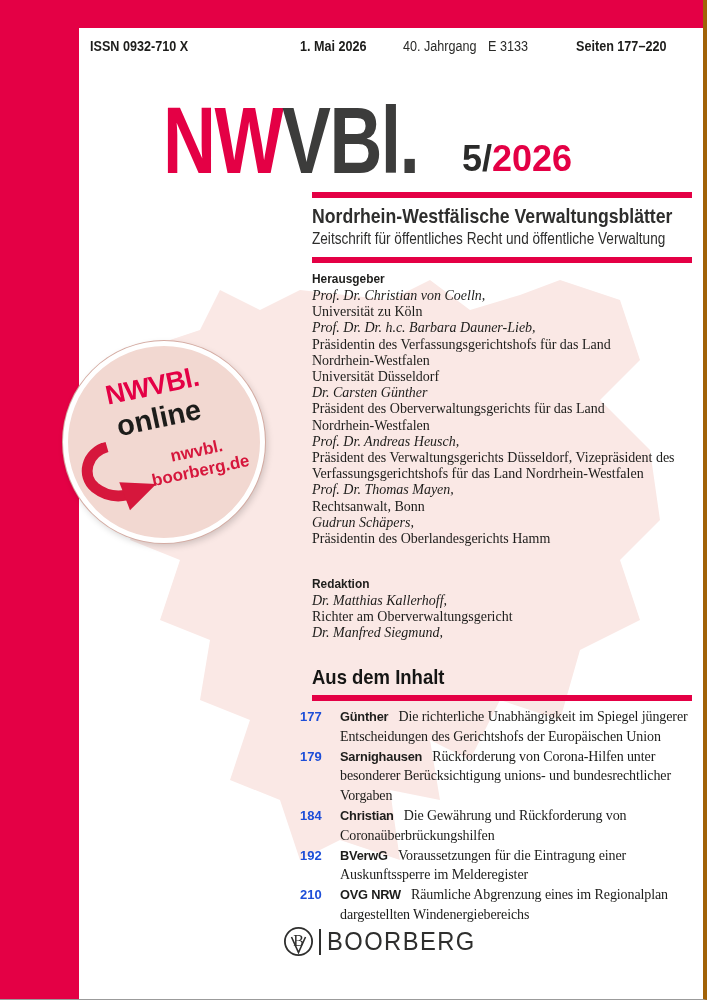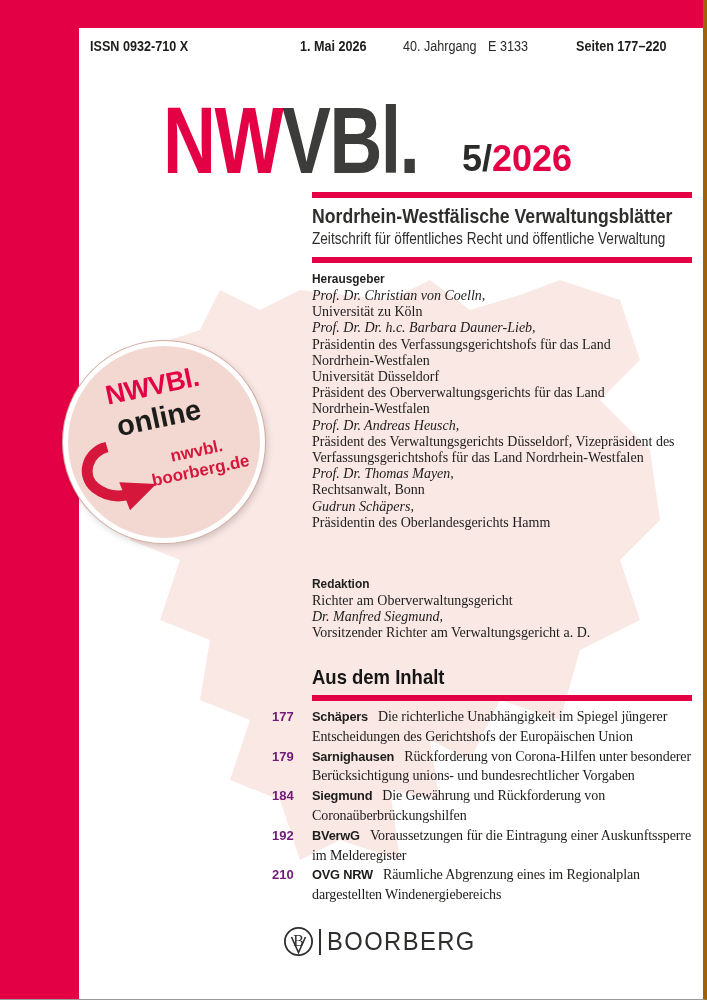--- a/index.html
+++ b/index.html
@@ -41,21 +41,21 @@
   .ser-list{position:absolute;left:312px;width:390px;font-family:"Liberation Serif",serif;
             font-size:14px;line-height:16.2px;color:#1c1c1a;}
   #pub-list{top:288px;} #red-list{top:593px;}
   .ser-list .italic{font-style:italic;}
 
   .inhalt{position:absolute;left:312px;top:665px;font-size:21px;font-weight:bold;color:#161615;
           transform:scaleX(.88);transform-origin:left top;white-space:nowrap;}
 
   .toc{position:absolute;left:272px;top:707px;width:428px;}
   .toc-row{display:flex;align-items:flex-start;}
-  .toc-num{width:40px;flex:0 0 40px;font-size:13px;font-weight:bold;line-height:19.8px;color:#701a75;}
+  .toc-num{width:40px;flex:0 0 40px;font-size:13px;font-weight:bold;line-height:19.8px;color:#1d4ed8;margin-left:28px;}
   .toc-text{width:388px;font-family:"Liberation Serif",serif;font-size:14px;line-height:19.8px;
             color:#1c1c1a;letter-spacing:-0.1px;}
   .toc-author{font-family:"Liberation Sans",sans-serif;font-size:12.8px;font-weight:bold;
               color:#1d1d1b;margin-right:10px;letter-spacing:-0.2px;}
 
   
   .badge{position:absolute;left:63px;top:341px;width:192px;height:192px;border-radius:50%;
          background:#f2d8d1;border:5px solid #fff;
          box-shadow:0 0 0 1px #d4aba2, 2px 3px 7px rgba(0,0,0,.18);}
   .badge-inner{position:absolute;left:0;top:0;width:192px;height:192px;
@@ -113,20 +113,21 @@
 
       <div><span class="italic">Prof. Dr. Dr. h.c. Barbara Dauner-Lieb,</span></div>
 
       <div><span>Präsidentin des Verfassungsgerichtshofs für das Land</span></div>
 
       <div><span>Nordrhein-Westfalen</span></div>
 
 
       <div><span>Universität Düsseldorf</span></div>
 
+      <div><span class="italic">Dr. Carsten Günther</span></div>
 
       <div><span>Präsident des Oberverwaltungsgerichts für das Land</span></div>
 
       <div><span>Nordrhein-Westfalen</span></div>
 
       <div><span class="italic">Prof. Dr. Andreas Heusch,</span></div>
 
       <div><span>Präsident des Verwaltungsgerichts Düsseldorf, Vizepräsident des</span></div>
 
       <div><span>Verfassungsgerichtshofs für das Land Nordrhein-Westfalen</span></div>
@@ -136,45 +137,45 @@
       <div><span>Rechtsanwalt, Bonn</span></div>
 
       <div><span class="italic">Gudrun Schäpers,</span></div>
 
       <div><span>Präsidentin des Oberlandesgerichts Hamm</span></div>
     </div>
 
   <div class="blk-head" id="red-head">Redaktion</div>
   <div class="ser-list" id="red-list">
 
+      <div><span class="italic">Dr. Matthias Kallerhoff,</span></div>
 
       <div><span>Richter am Oberverwaltungsgericht</span></div>
 
       <div><span class="italic">Dr. Manfred Siegmund,</span></div>
 
-      <div><span>Vorsitzender Richter am Verwaltungsgericht a. D.</span></div>
     </div>
 
   <div class="inhalt">Aus dem Inhalt</div>
   <div class="rule" id="rule3"></div>
   <div class="toc">
 
       <div class="toc-row">
         <div class="toc-num">177</div>
-        <div class="toc-text"><span class="toc-author">Schäpers</span><span class="toc-title">Die richterliche Unabhängigkeit im Spiegel jüngerer Entscheidungen des Gerichtshofs der Europäischen Union</span></div>
+        <div class="toc-text"><span class="toc-author">Günther</span><span class="toc-title">Die richterliche Unabhängigkeit im Spiegel jüngerer Entscheidungen des Gerichtshofs der Europäischen Union</span></div>
       </div>
 
       <div class="toc-row">
         <div class="toc-num">179</div>
         <div class="toc-text"><span class="toc-author">Sarnighausen</span><span class="toc-title">Rückforderung von Corona-Hilfen unter besonderer Berücksichtigung unions- und bundesrechtlicher Vorgaben</span></div>
       </div>
 
       <div class="toc-row">
         <div class="toc-num">184</div>
-        <div class="toc-text"><span class="toc-author">Siegmund</span><span class="toc-title">Die Gewährung und Rückforderung von Coronaüberbrückungshilfen</span></div>
+        <div class="toc-text"><span class="toc-author">Christian</span><span class="toc-title">Die Gewährung und Rückforderung von Coronaüberbrückungshilfen</span></div>
       </div>
 
       <div class="toc-row">
         <div class="toc-num">192</div>
         <div class="toc-text"><span class="toc-author">BVerwG</span><span class="toc-title">Voraussetzungen für die Eintragung einer Auskunftssperre im Melderegister</span></div>
       </div>
 
       <div class="toc-row">
         <div class="toc-num">210</div>
         <div class="toc-text"><span class="toc-author">OVG NRW</span><span class="toc-title">Räumliche Abgrenzung eines im Regionalplan dargestellten Windenergiebereichs</span></div>

